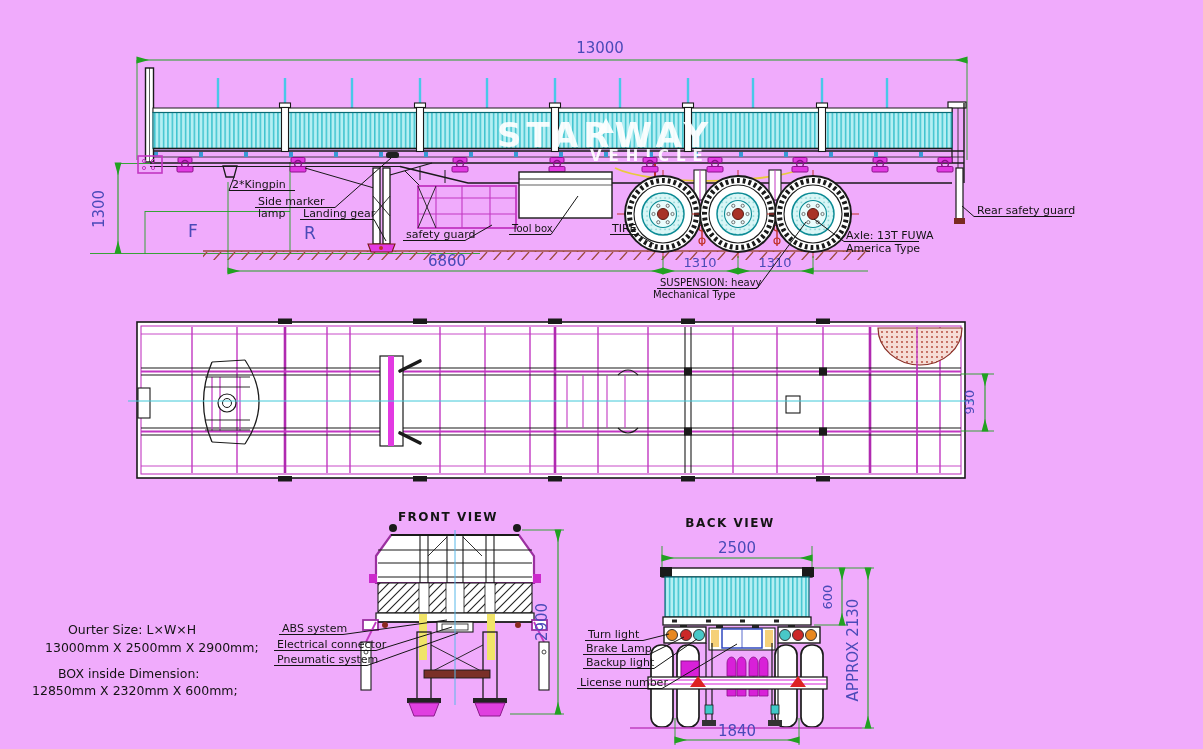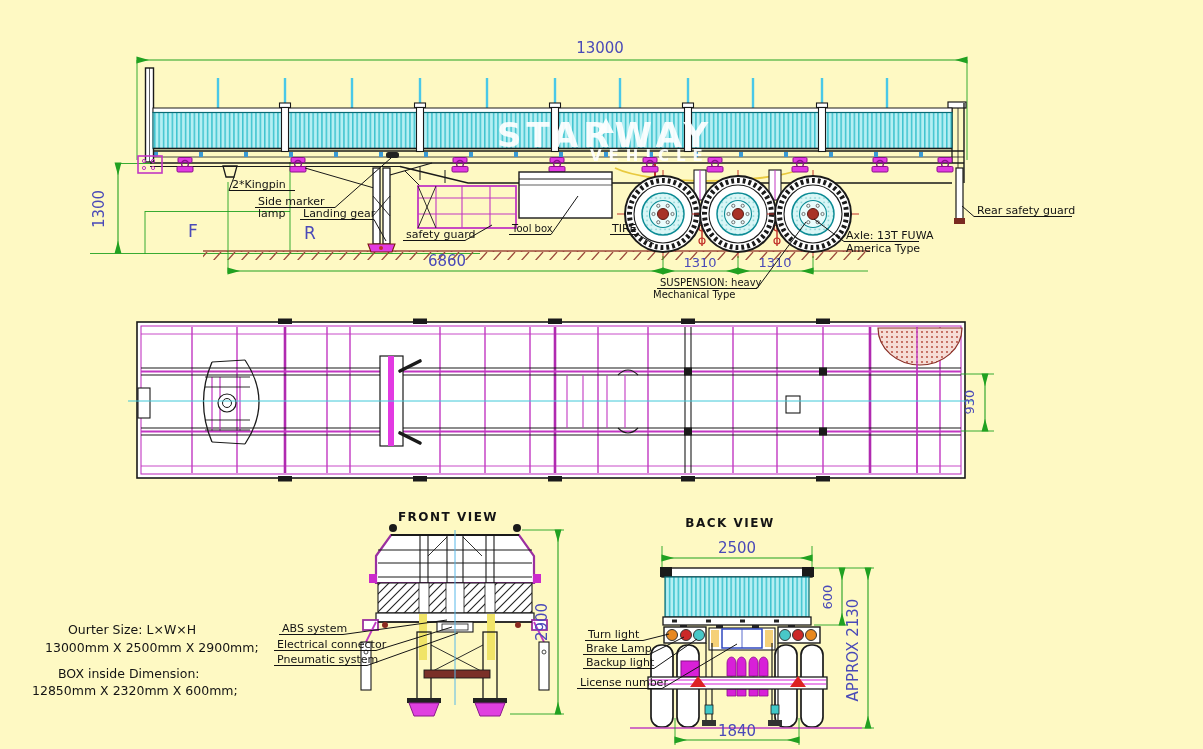--- a/index.html
+++ b/index.html
@@ -1,16 +1,16 @@
 <!DOCTYPE html>
 <html><head>
 <meta charset="utf-8">
 <style>
   html,body{margin:0;padding:0;background:#e8e8e8;}
-  .stage{position:relative;width:1203px;height:749px;background:#fef9c3;overflow:hidden;
+  .stage{position:relative;width:1203px;height:749px;background:#f0abfc;overflow:hidden;
          font-family:"DejaVu Sans", sans-serif;}
   svg{position:absolute;left:0;top:0;}
   svg text{font-family:"DejaVu Sans", sans-serif;}
   .t-dim{fill:#4a4ab8;font-size:15px;}
   .t-dim-s{fill:#4a4ab8;font-size:13px;}
   .t-zone{fill:#4a4ab8;font-size:17px;}
   .t-lab{fill:#141414;font-size:11px;}
   .t-lab-s{fill:#141414;font-size:10px;}
   .t-title{fill:#141414;font-size:12px;font-weight:bold;letter-spacing:1.5px;}
   .t-note{fill:#141414;font-size:12.5px;}

